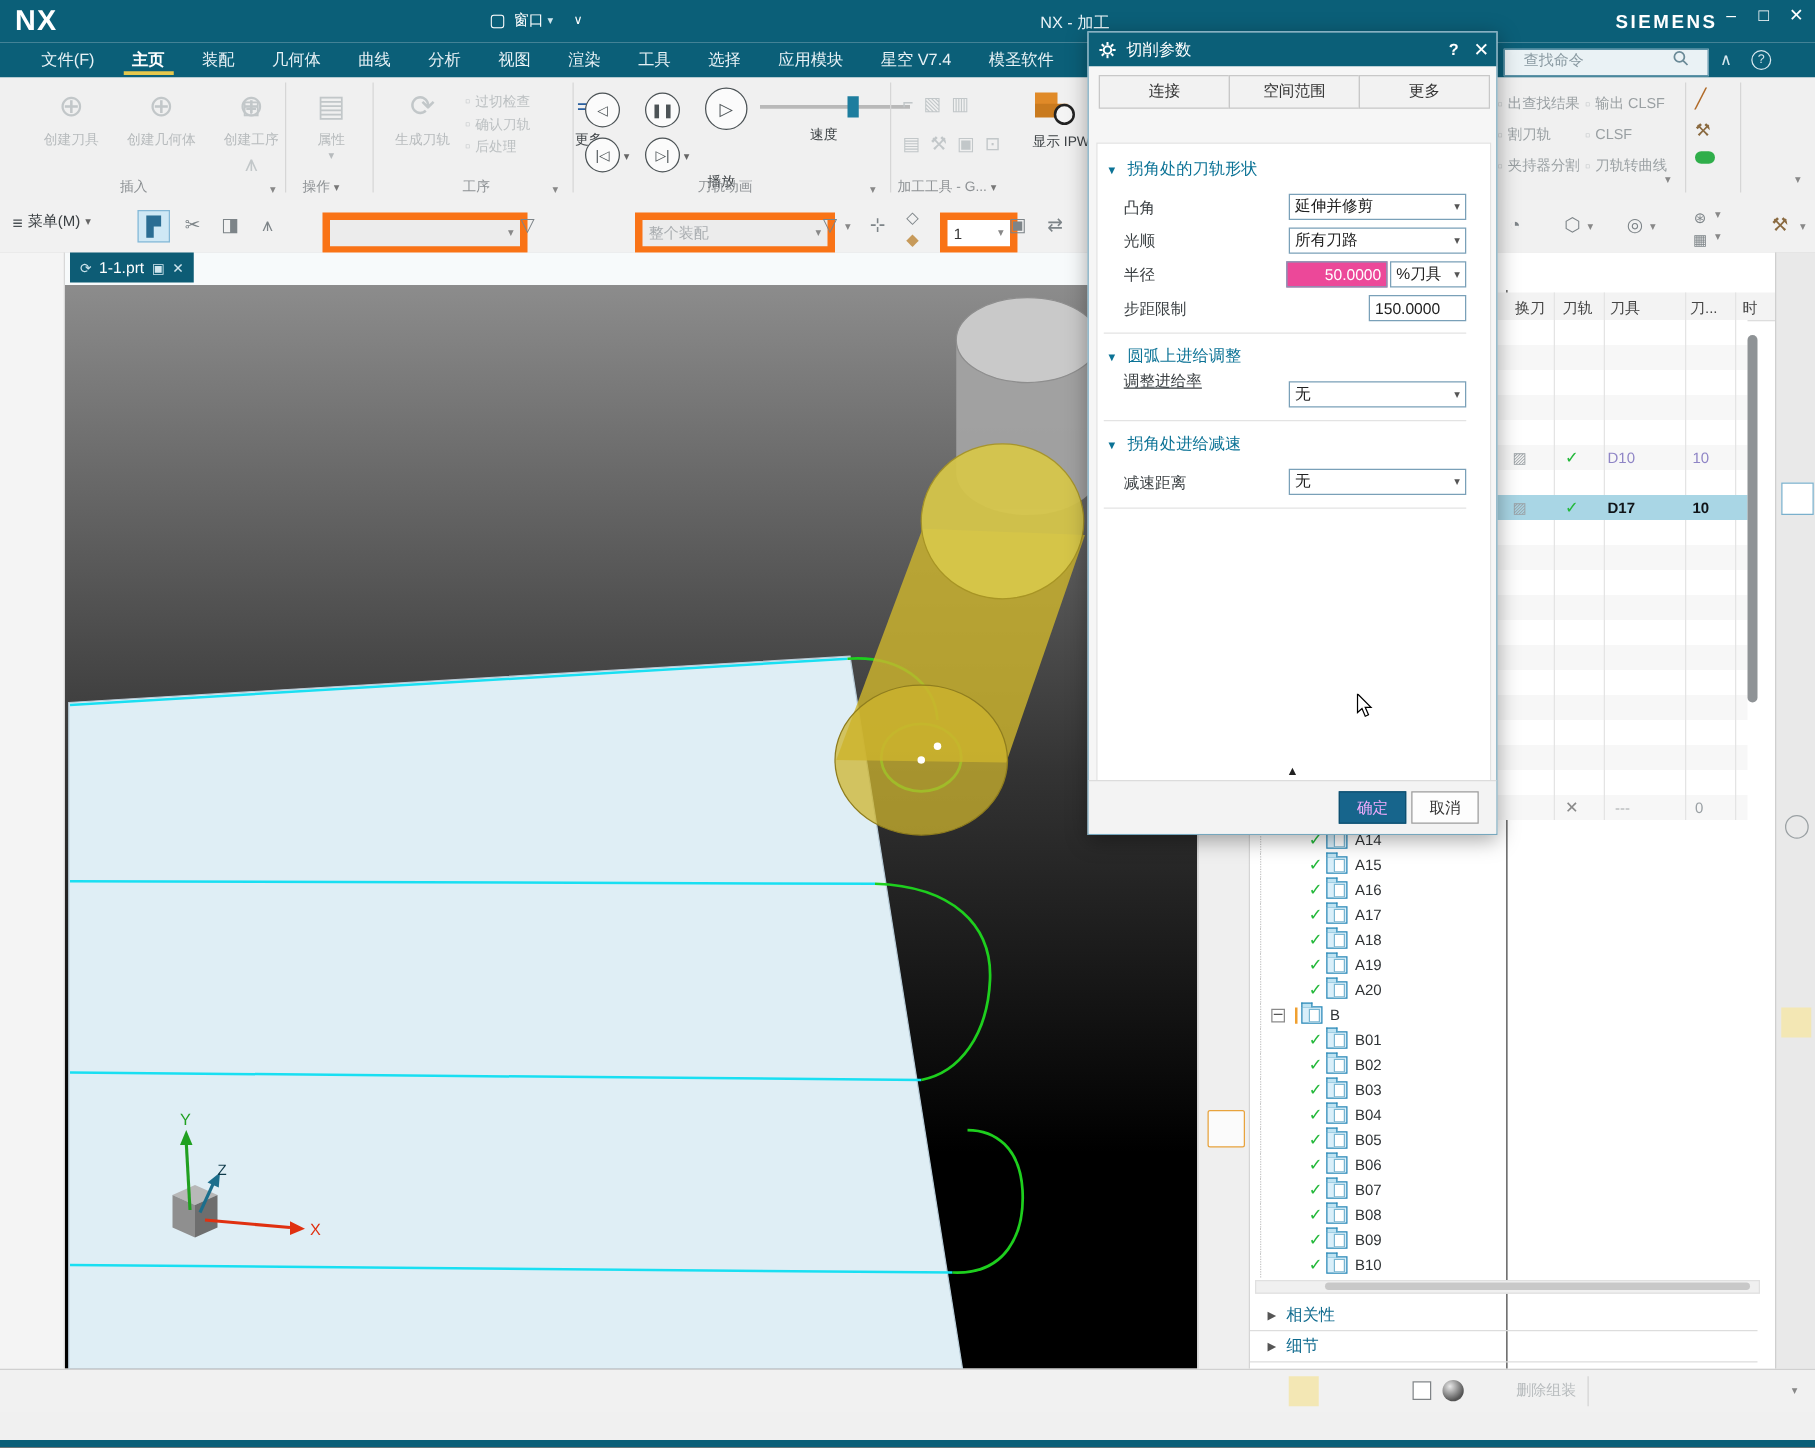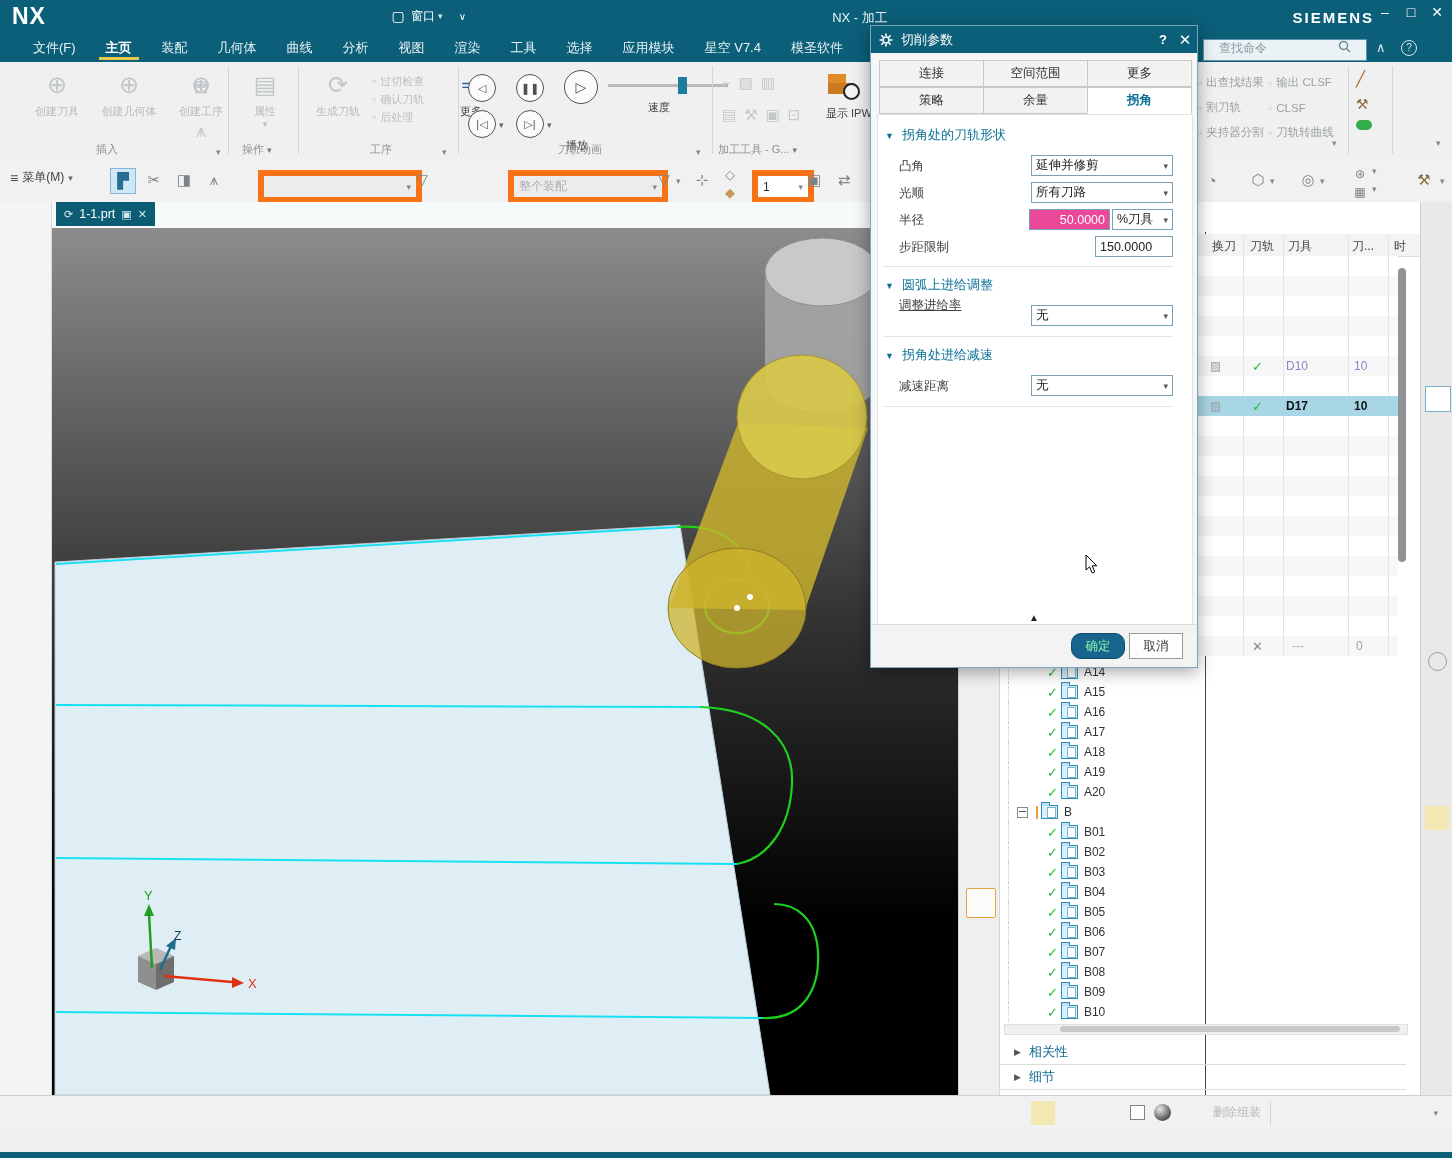--- a/index.html
+++ b/index.html
@@ -134,21 +134,21 @@
   .dsec{position:absolute;left:14px;color:#0c7396;font-size:13px;}
   .dsec::before{content:"▼";font-size:9px;margin-right:8px;color:#0c7396;}
   .dlabel{position:absolute;left:28px;color:#3c4144;font-size:12.5px;}
   .dctrl{position:absolute;height:21px;background:#fff;border:1px solid #7aa0b8;display:flex;align-items:center;padding:0 4px;font-size:12.5px;color:#222;box-sizing:border-box;}
   .dctrl.sel{background:#ec4899;color:#fff;justify-content:flex-end;}
   .dctrl.drop::after{content:"▾";font-size:9px;color:#555;margin-left:auto;padding-left:4px;}
   .ddiv{position:absolute;left:12px;width:290px;height:1px;background:#e3e3e3;}
   .dcollapse{position:absolute;left:0;width:100%;text-align:center;font-size:10px;color:#222;}
   .dfoot{position:absolute;left:0;bottom:0;width:100%;height:42px;background:#f3f3f3;border-top:1px solid #dcdcdc;}
   .dbtn{position:absolute;top:8px;width:52px;height:24px;display:flex;align-items:center;justify-content:center;font-size:12.5px;border:1px solid #9a9a9a;background:#fdfdfd;color:#333;}
-  .dbtn.primary{background:#17658c;border-color:#0e4f70;color:#86efac;border-radius:10px;}
+  .dbtn.primary{background:#17658c;border-color:#0e4f70;color:#f0abfc;}
   .cursor{z-index:90;}
 </style>
 </head>
 <body>
 
 <div id="app">
 
   <div class="r titlebar">
     <div class="r nxlogo">NX</div>
     <div class="r qat">
@@ -780,31 +780,20 @@
         <div class="dtab">
           <span>连接</span>
         </div>
         <div class="dtab">
           <span>空间范围</span>
         </div>
         <div class="dtab">
           <span>更多</span>
         </div>
       </div>
-    <div class="dtabs" style="top:61px;" data-list="dialog.tabs_row2">
-        <div class="dtab">
-          <span>策略</span>
-        </div>
-        <div class="dtab">
-          <span>余量</span>
-        </div>
-        <div class="dtab active">
-          <span>拐角</span>
-        </div>
-      </div>
     <div class="dbody"></div>
     <div class="dsec" style="top:100px;">拐角处的刀轨形状</div>
     <div class="dlabel" style="top:132px;">凸角</div>
     <div class="dctrl drop" style="left:160px;top:129px;width:142px;">
         <span>延伸并修剪</span>
       </div>
     <div class="dlabel" style="top:159px;">光顺</div>
     <div class="dctrl drop" style="left:160px;top:156px;width:142px;">
         <span>所有刀路</span>
       </div>

